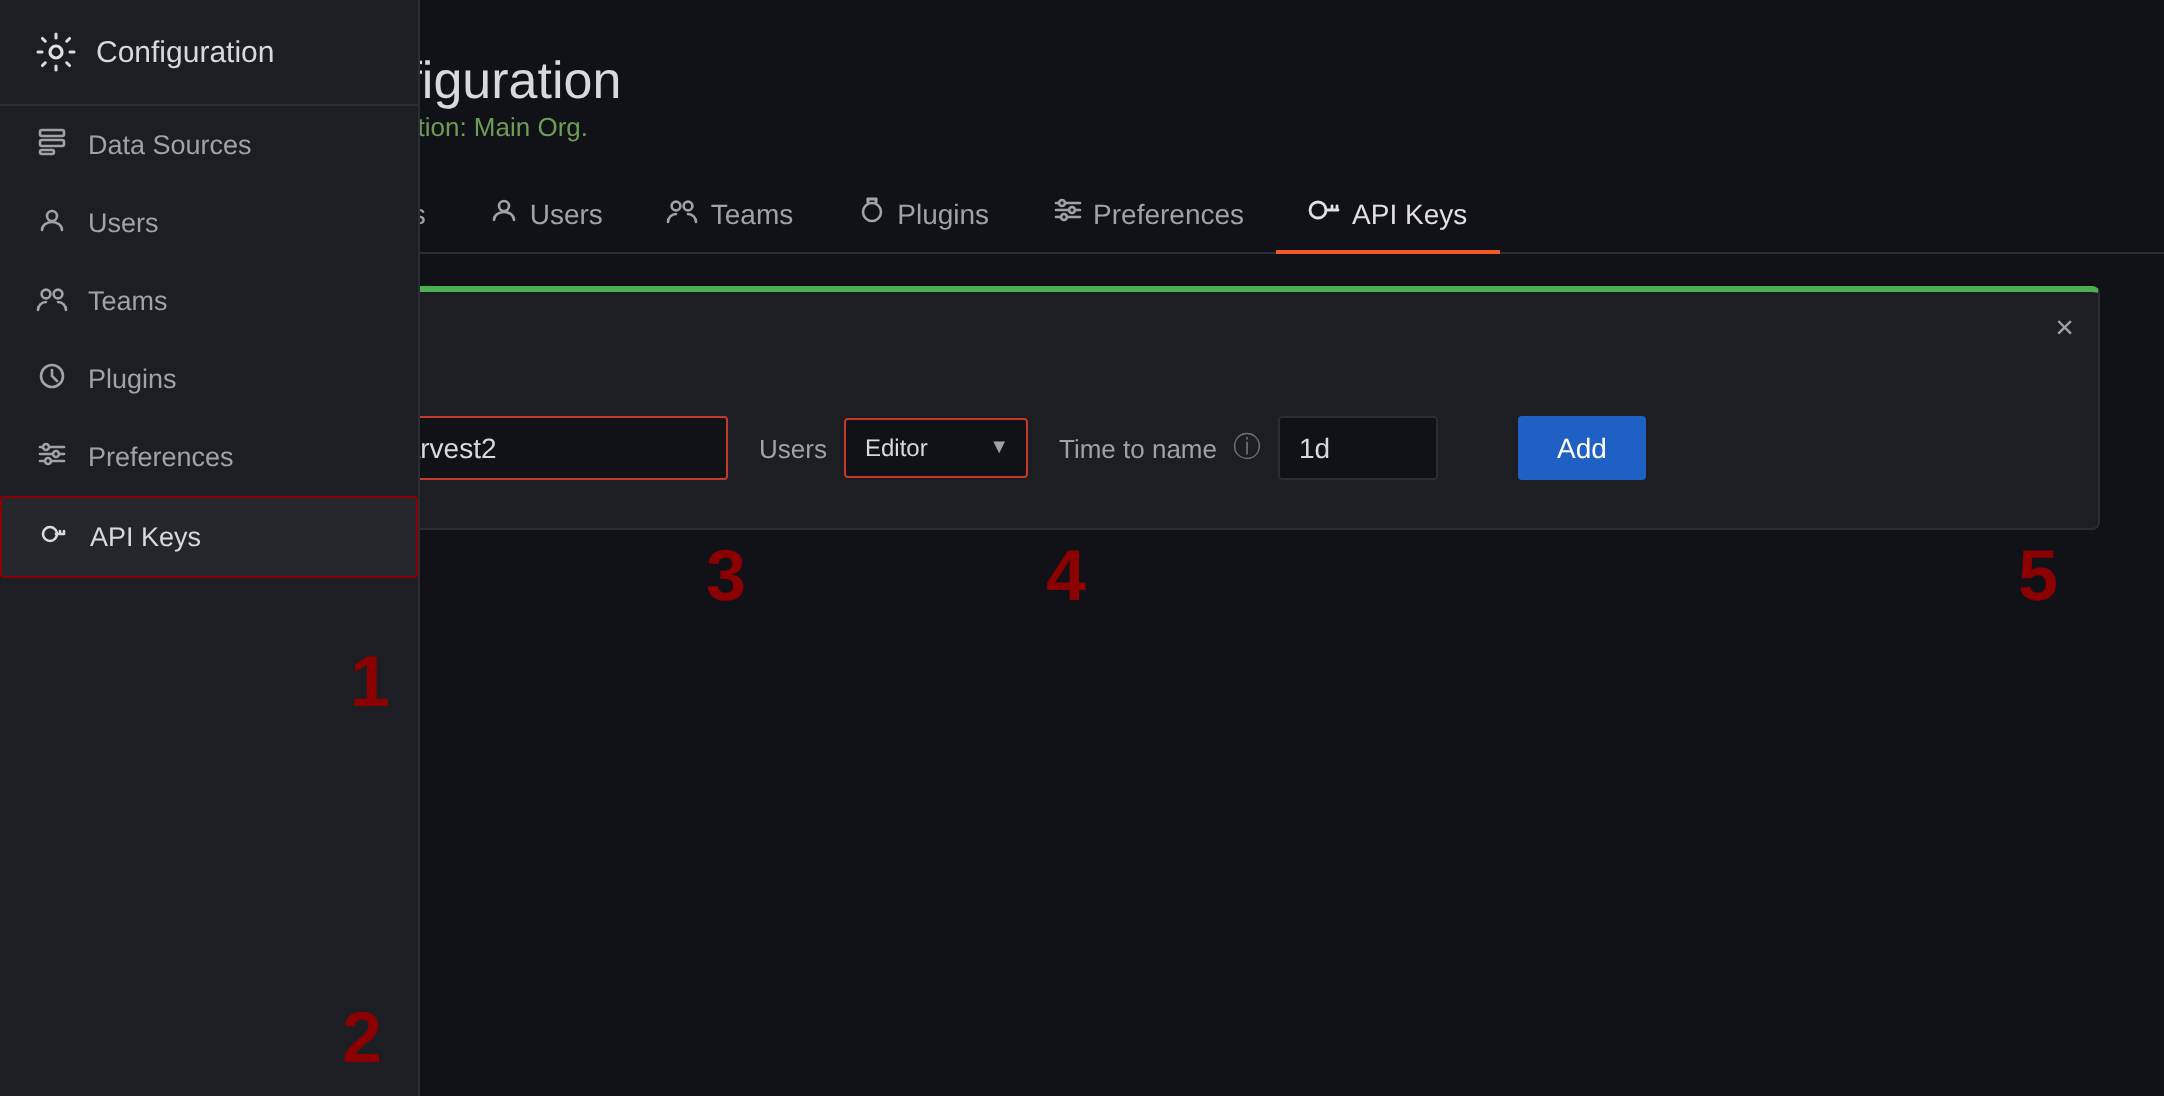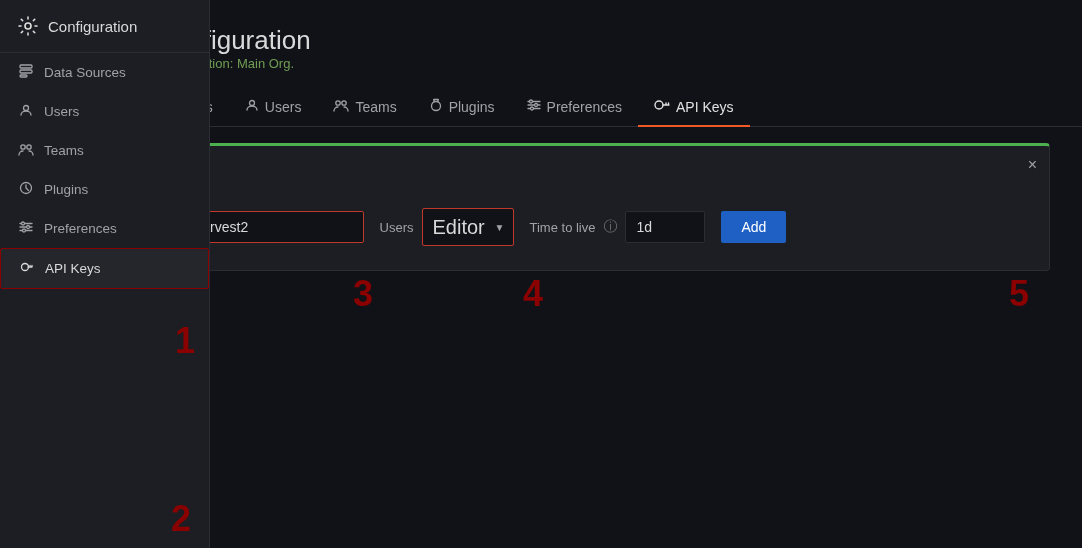--- a/index.html
+++ b/index.html
@@ -158,21 +158,21 @@
       position: relative;
       border: 1px solid #c0392b;
       border-radius: 2px;
       background: #111217;
     }
     .form-select {
       background: transparent;
       border: none;
       color: #d8d9da;
       padding: 7px 28px 7px 10px;
-      font-size: 20px;
+      font-size: 12px;
       outline: none;
       appearance: none;
       cursor: pointer;
       width: 90px;
     }
     .select-arrow {
       position: absolute;
       right: 8px;
       top: 50%;
       transform: translateY(-50%);
@@ -202,20 +202,21 @@
     }
     .add-btn {
       background: #1f60c4;
       color: #fff;
       border: none;
       border-radius: 2px;
       padding: 8px 20px;
       font-size: 14px;
       cursor: pointer;
       font-weight: 500;
+      margin-left: 24px;
     }
     .close-btn {
       position: absolute;
       top: 10px;
       right: 12px;
       color: #9fa2a8;
       font-size: 16px;
       cursor: pointer;
       background: none;
       border: none;
@@ -505,21 +506,21 @@
           <div class="form-select-wrapper">
             <select class="form-select">
               <option>Viewer</option>
               <option selected="">Editor</option>
               <option>Admin</option>
             </select>
             <span class="select-arrow">▼</span>
           </div>
         </div>
         <div class="time-to-live-group">
-          <label class="form-label">Time to live</label>
+          <label class="form-label">Time to name</label>
           <span class="info-icon" title="Time to live">ⓘ</span>
           <input type="text" class="ttl-input" value="1d" style="">
         </div>
         <button class="add-btn">Add</button>
       </div>
       <button class="close-btn">×</button>
 
       <div style="position:absolute; left:260px; bottom:-45px; color:#8b0000; font-size:36px; font-weight:700; pointer-events:none;">3</div>
       <div style="position:absolute; left:430px; bottom:-45px; color:#8b0000; font-size:36px; font-weight:700; pointer-events:none;">4</div>
       <div style="position:absolute; right:20px; bottom:-45px; color:#8b0000; font-size:36px; font-weight:700; pointer-events:none;">5</div>

